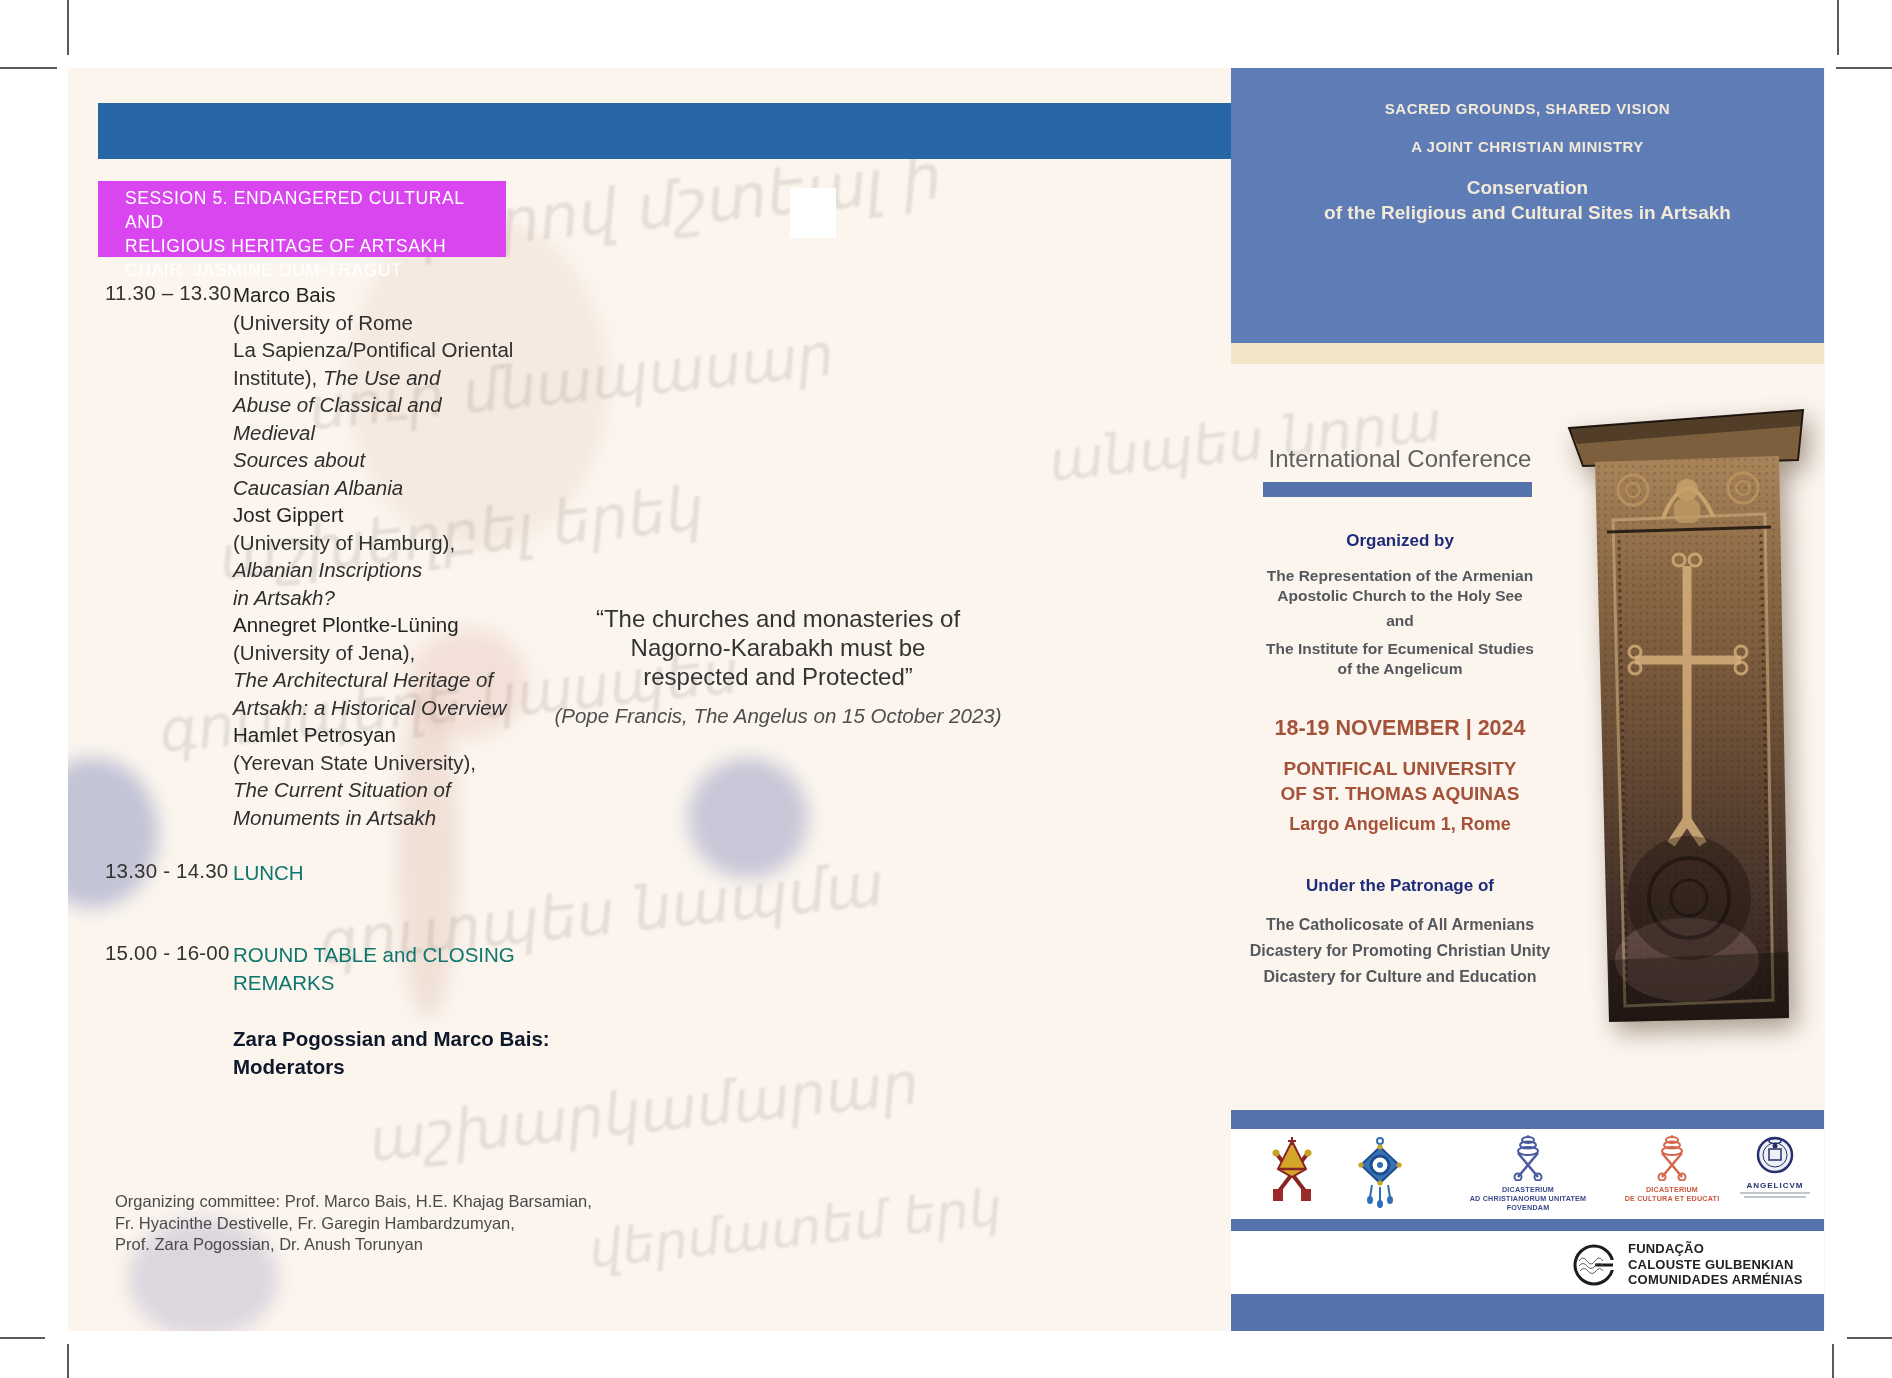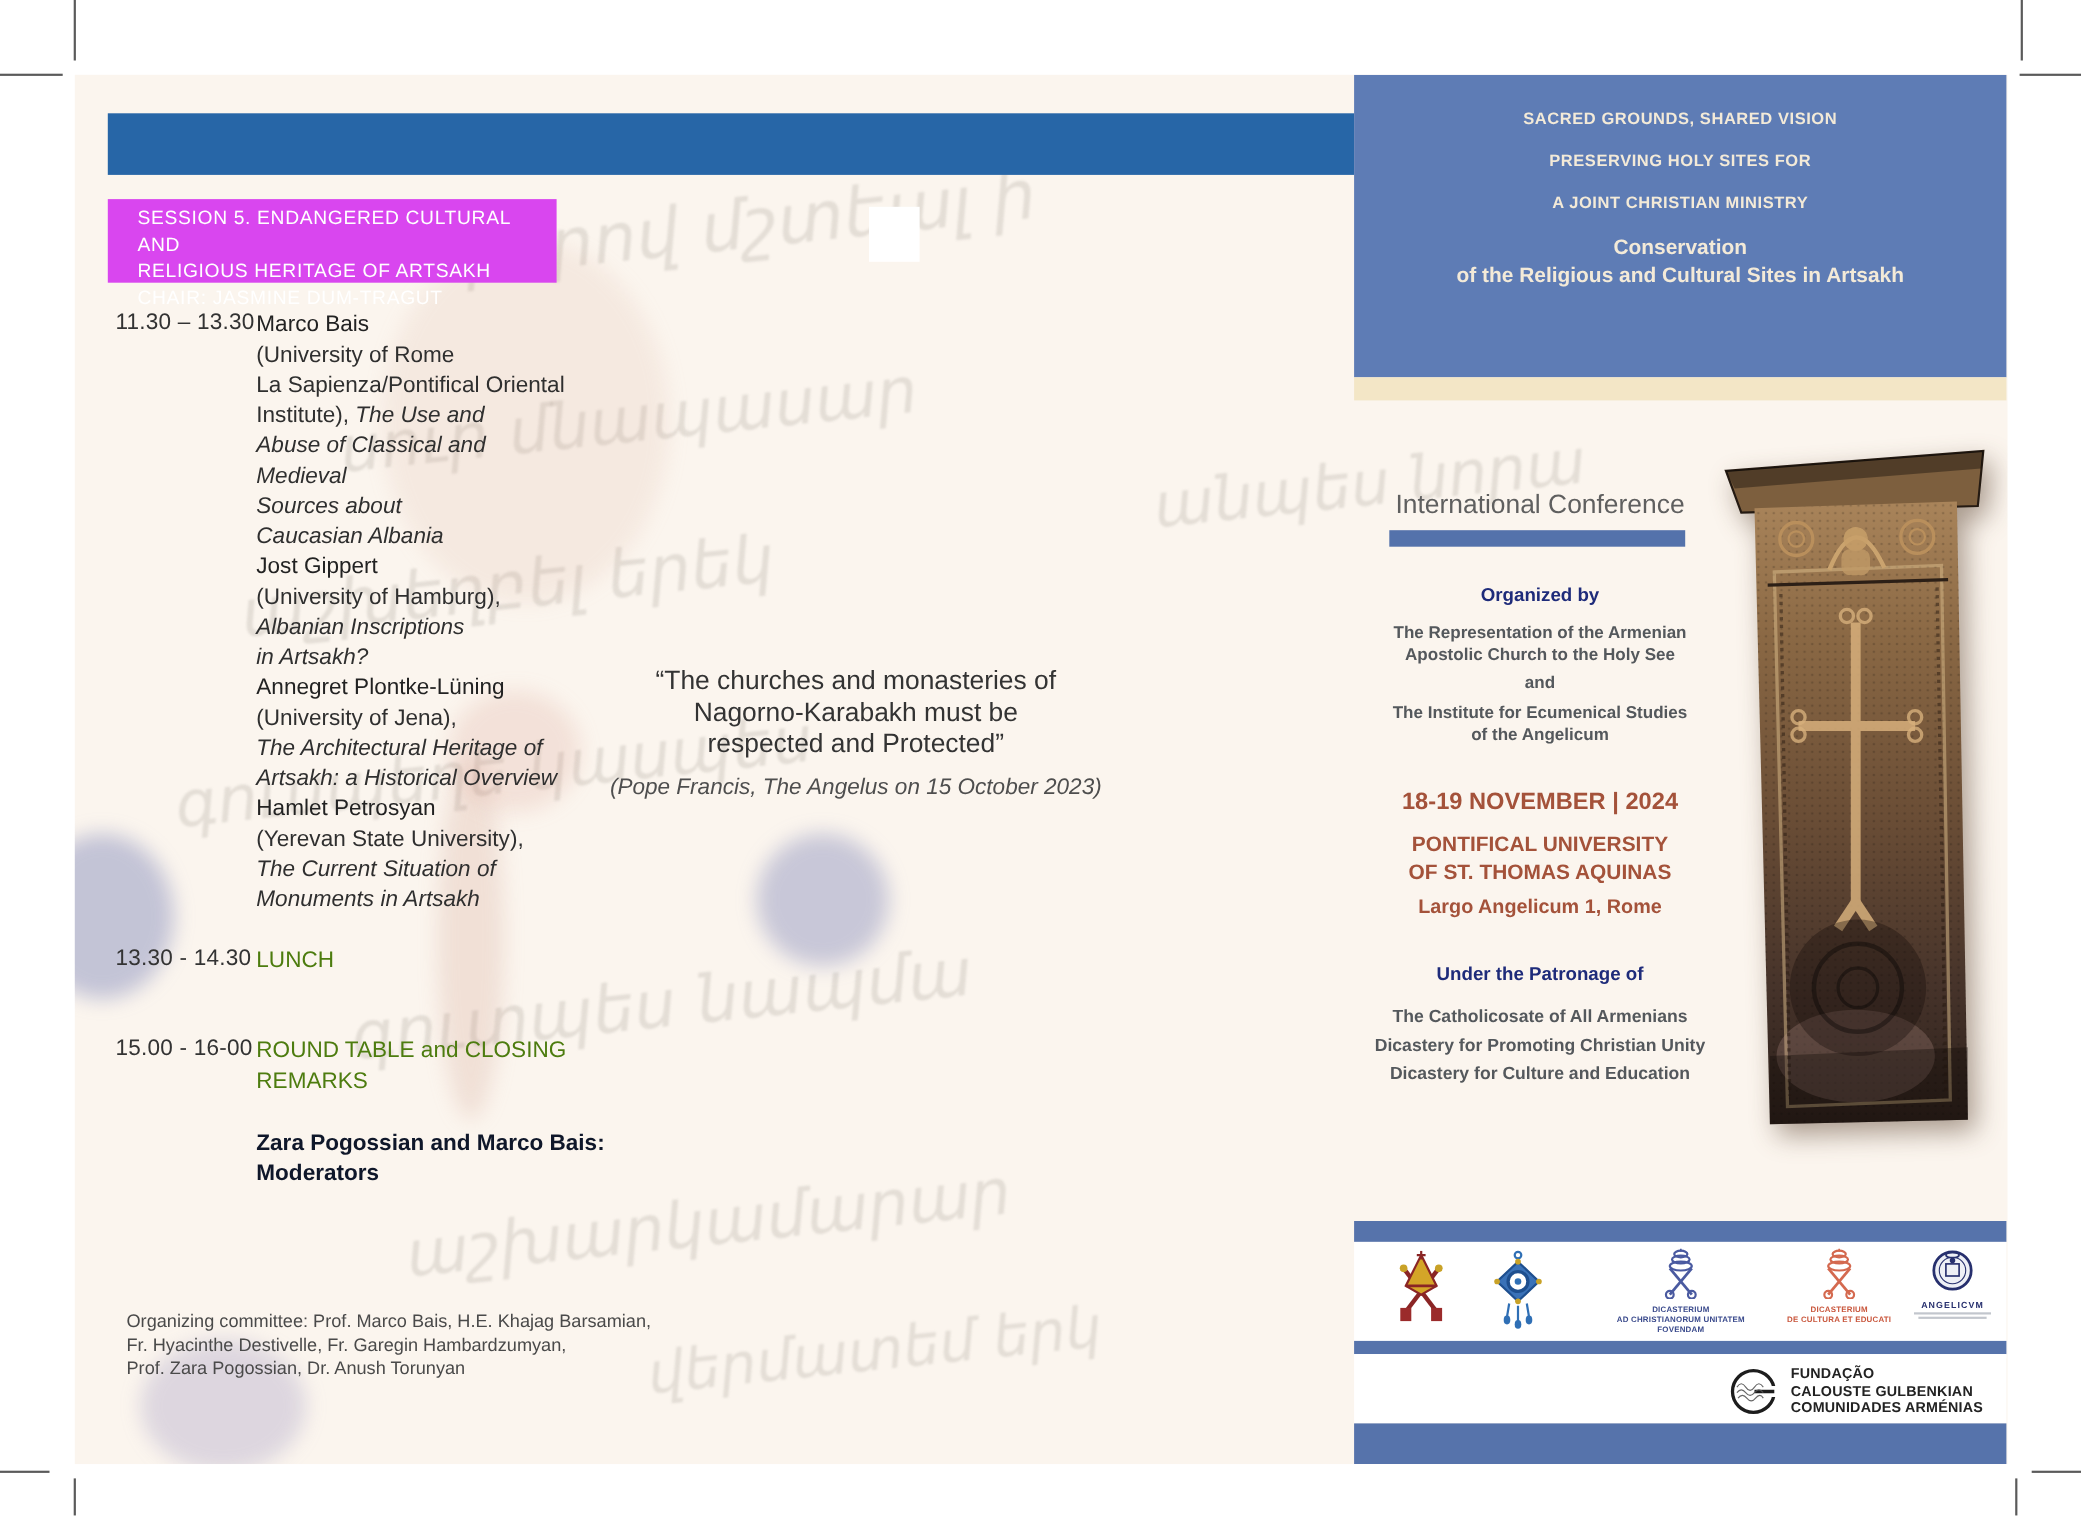--- a/index.html
+++ b/index.html
@@ -17,21 +17,21 @@
   
   .topbar{position:absolute;left:30px;top:35px;width:1133px;height:56px;background:#2766a7;}
   .session-box{position:absolute;left:30px;top:113px;width:381px;height:71px;background:#d946ef;
                color:#ffffff;font-size:17.5px;line-height:24px;letter-spacing:.6px;
                padding:5px 0 0 27px;}
   .time{position:absolute;left:37px;color:#333;font-size:20.5px;letter-spacing:.2px;}
   .content-col{position:absolute;left:165px;color:#2f2f2f;font-size:20.5px;line-height:27.5px;}
   .pl .s-b{font-weight:normal;color:#222;}
   .pl .s-r{font-weight:normal;}
   .pl .s-i{font-style:italic;}
-  .row-title{position:absolute;left:165px;color:#4d7c0f;font-size:20.5px;line-height:27.5px;}
+  .row-title{position:absolute;left:165px;color:#0f766e;font-size:20.5px;line-height:27.5px;}
   .mods{font-weight:bold;color:#0f172a;}
   .committee{position:absolute;left:47px;top:1123px;color:#4a4a4a;font-size:16.5px;line-height:21.5px;}
   
   .quote{position:absolute;left:420px;top:536px;width:580px;text-align:center;color:#333;}
   .quote .ql{font-size:24px;line-height:29px;font-weight:500;}
   .quote .qa{margin-top:13px;font-size:20.5px;font-style:italic;color:#4e4e4e;}
   
   .title-box{position:absolute;left:1163px;top:0;width:593px;height:275px;background:#5e7cb5;
              text-align:center;color:#f3ead8;}
   .title-box .tl{font-size:15px;font-weight:bold;line-height:38px;letter-spacing:.5px;}
@@ -149,21 +149,20 @@
     <div class="quote">
       <div class="ql">“The churches and monasteries of</div>
       <div class="ql">Nagorno-Karabakh must be</div>
       <div class="ql">respected and Protected”</div>
       <div class="qa">(Pope Francis, The Angelus on 15 October 2023)</div>
     </div>
 
     <div class="title-box">
       <div style="height:22px;"></div>
       <div class="tl">SACRED GROUNDS, SHARED VISION</div>
-      <div class="tl">PRESERVING HOLY SITES FOR</div>
       <div class="tl">A JOINT CHRISTIAN MINISTRY</div>
       <div style="height:9px;"></div>
       <div class="ts">Conservation</div>
       <div class="ts">of the Religious and Cultural Sites in Artsakh</div>
     </div>
     <div class="cream-strip"></div>
 
     <div class="rc conf-label">International Conference</div>
     <div class="conf-underline"></div>
 

